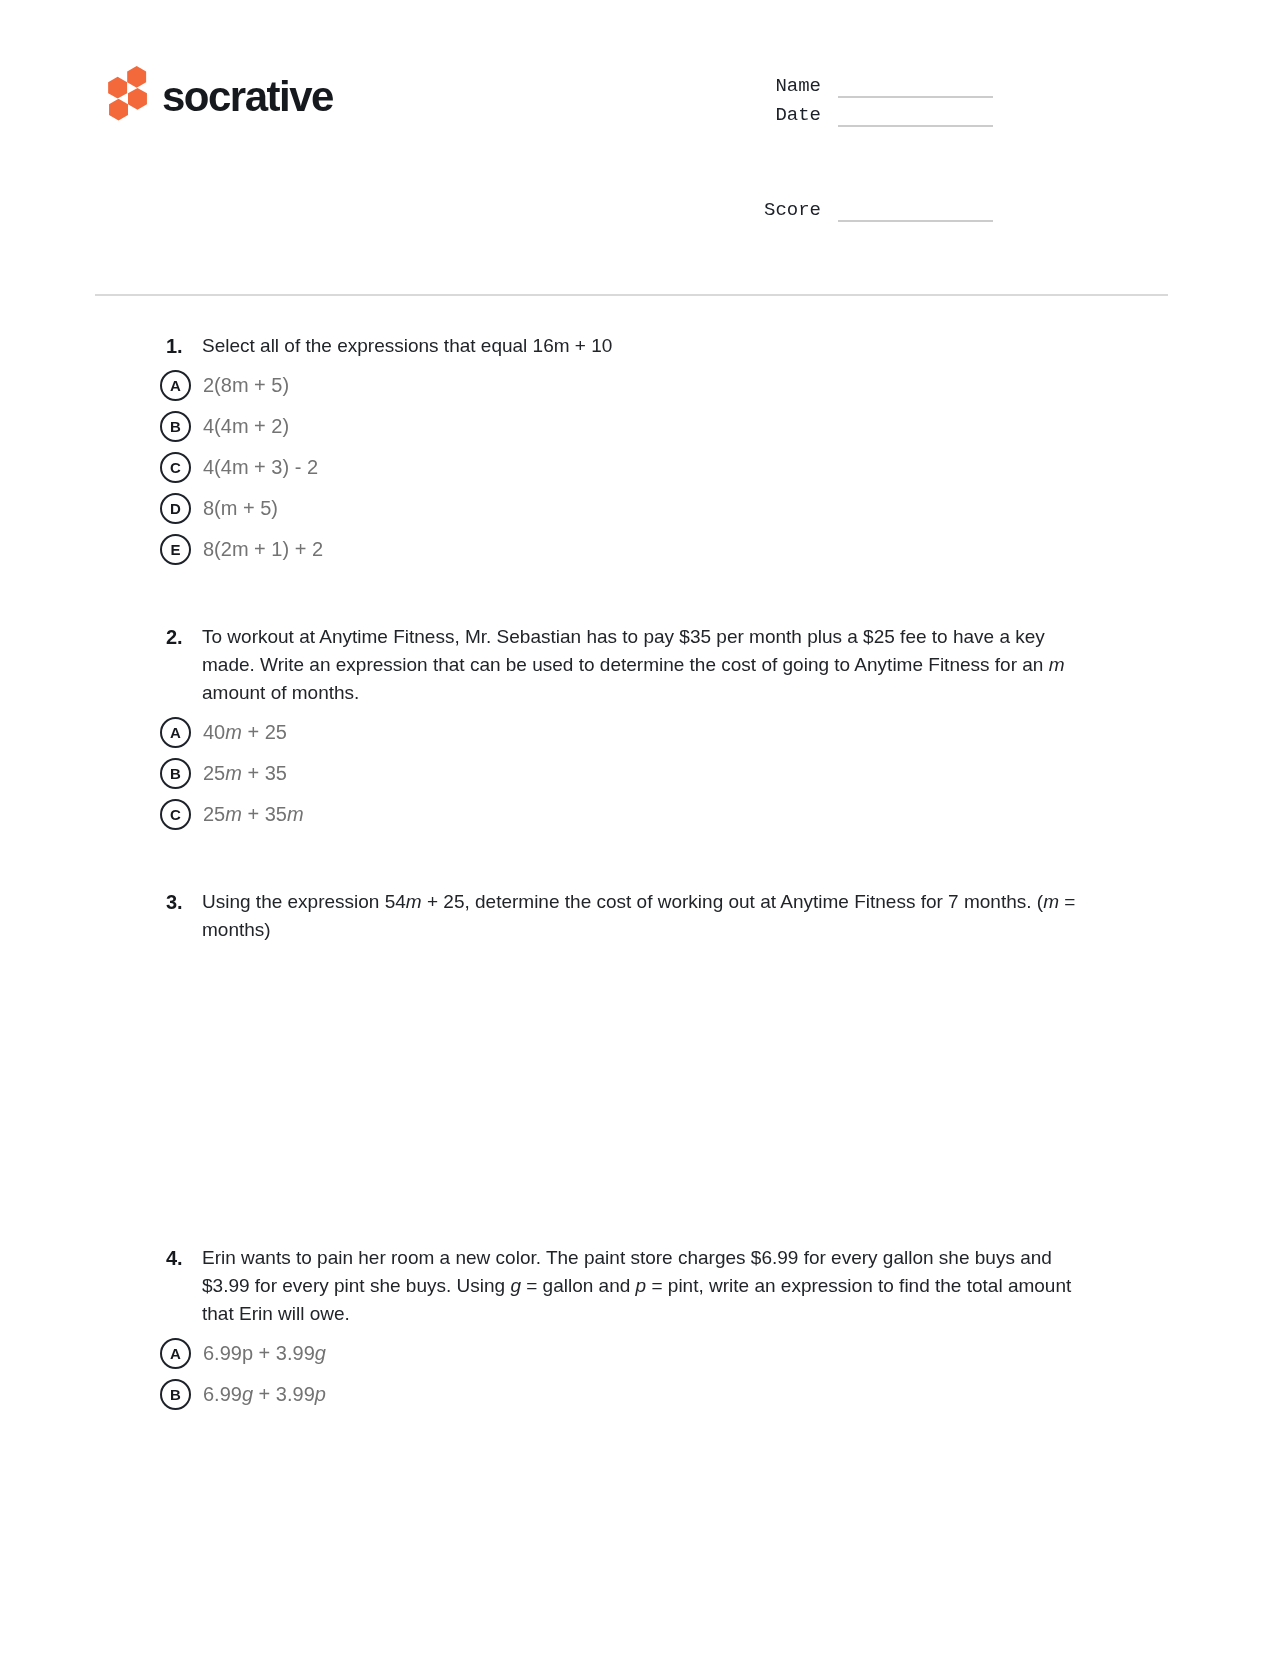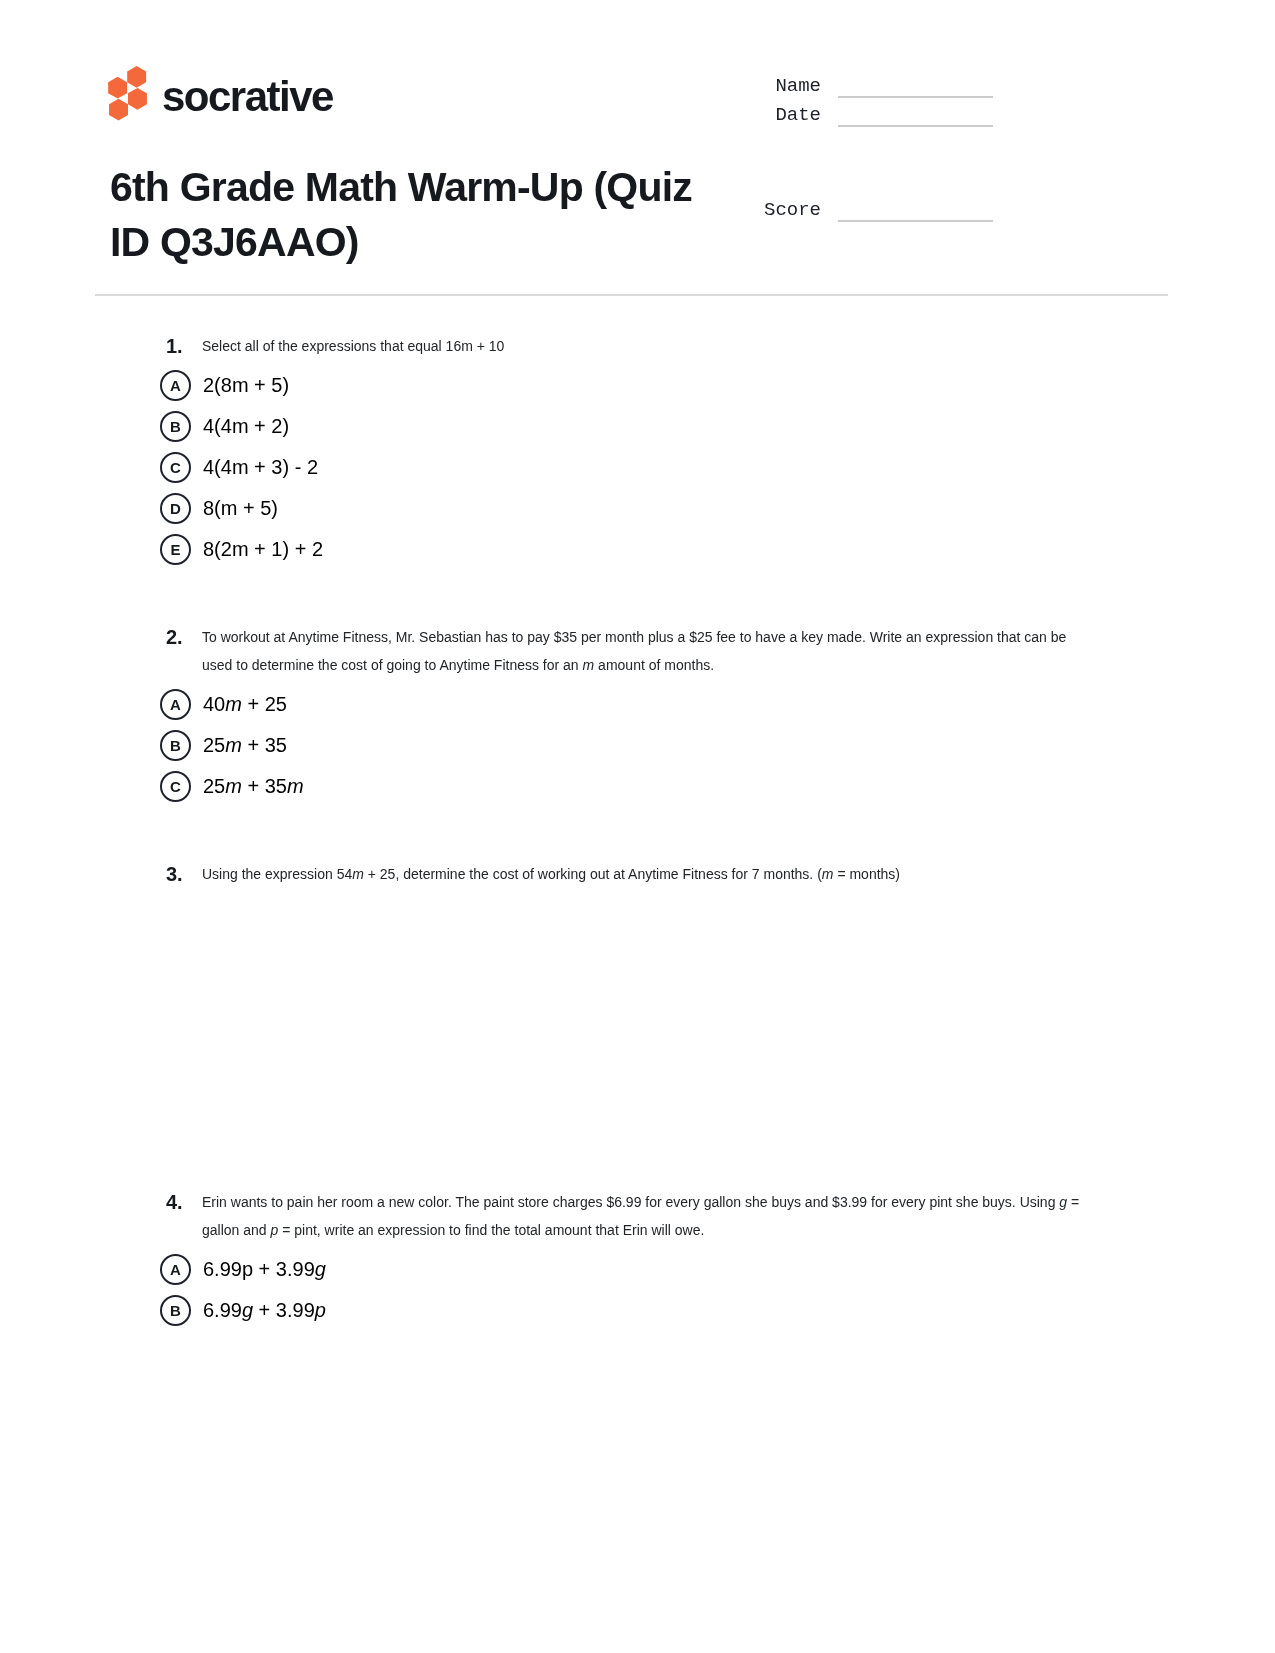--- a/index.html
+++ b/index.html
@@ -100,21 +100,21 @@
   .q-num {
     flex: none;
     width: 42px;
     padding-left: 6px;
     font-size: 20px;
     font-weight: 700;
     color: #16191d;
     line-height: 28px;
   }
   .q-text {
-    font-size: 14px;
+    font-size: 19px;
     line-height: 28px;
     color: #212529;
     max-width: 885px;
   }
 
   .choices { margin-top: 8px; }
   .choice {
     display: flex;
     align-items: center;
     margin-top: 10px;
@@ -130,21 +130,21 @@
     align-items: center;
     justify-content: center;
     font-size: 15px;
     font-weight: 700;
     color: #16191d;
     background: #ffffff;
   }
   .choice-text {
     margin-left: 12px;
     font-size: 20px;
-    color: #000000;
+    color: #737373;
   }
   .choice-text i, .q-text i { font-style: italic; }
 </style>
 </head>
 <body>
 
 <div class="page">
 
   <div class="logo">
     <svg viewBox="0 0 39 54" aria-hidden="true">
@@ -162,24 +162,20 @@
     <div class="field-row">
       <span class="field-label">Name</span>
       <span class="field-line"></span>
     </div>
     <div class="field-row">
       <span class="field-label">Date</span>
       <span class="field-line"></span>
     </div>
   </div>
 
-  <div class="quiz-title">
-    <div>6th Grade Math Warm-Up (Quiz</div>
-    <div>ID Q3J6AAO)</div>
-  </div>
 
   <div class="score-field">
     <div class="field-row">
       <span class="field-label">Score</span>
       <span class="field-line"></span>
     </div>
   </div>
 
   <div class="divider"></div>
 

